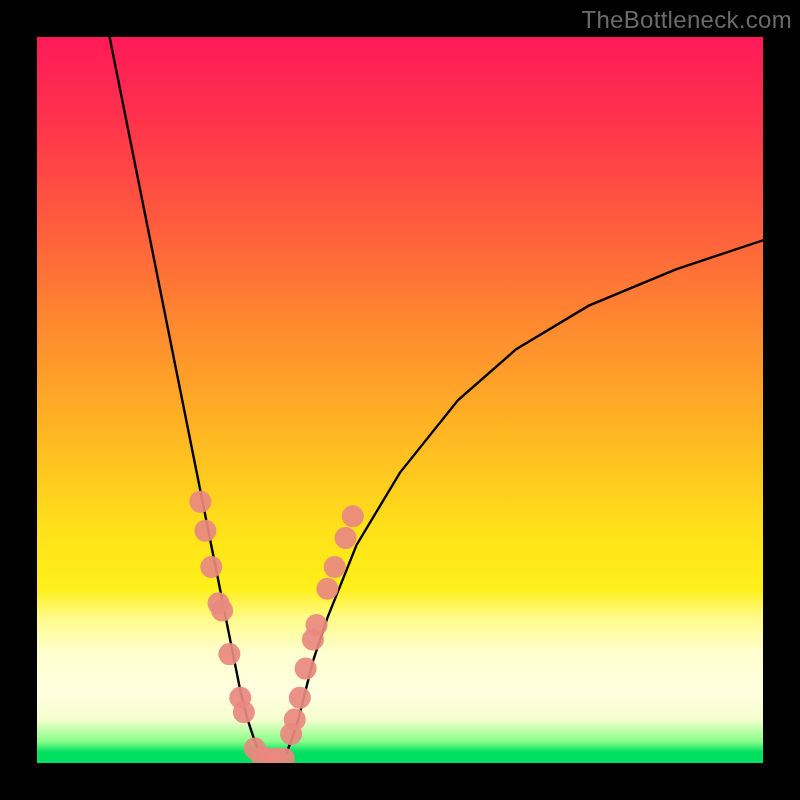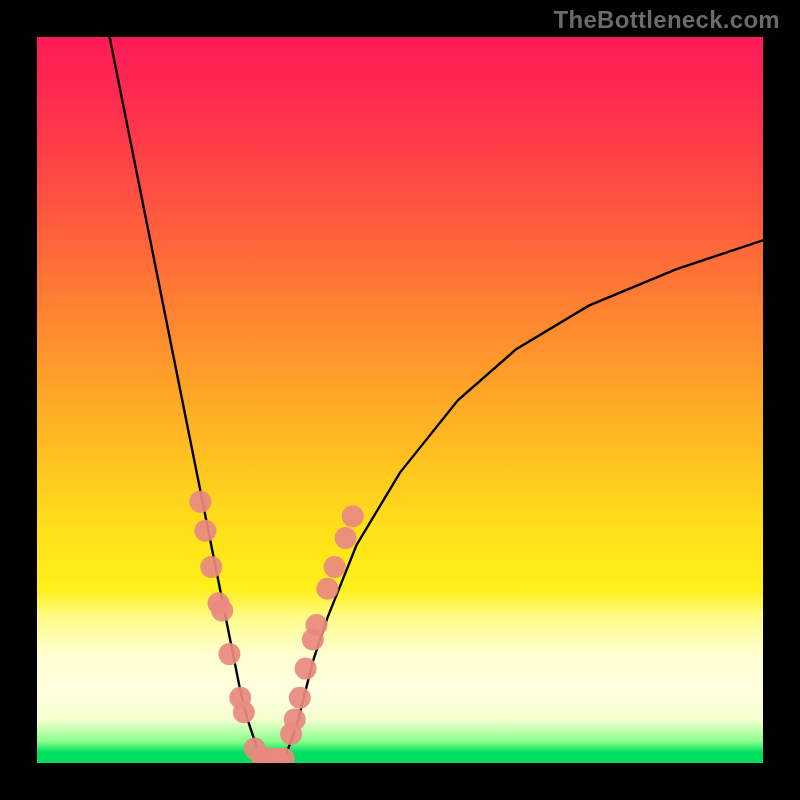--- a/index.html
+++ b/index.html
@@ -40,25 +40,25 @@
       #ffffe0 90%,
       #f5ffce 94%,
       #8aff8a 97%,
       #00e060 98.5%,
       #00e060 100%
     );
   }
   .watermark {
     position: absolute;
     top: 6px;
-    right: 20px;
+    right: 8px;
     color: #6b6b6b;
     font-size: 24px;
     letter-spacing: 0.3px;
-    font-weight: 700;
+    font-weight: 400;
   }
   svg.overlay {
     position: absolute;
     left: 37px;
     top: 37px;
     width: 726px;
     height: 726px;
   }
 </style>
 </head>

